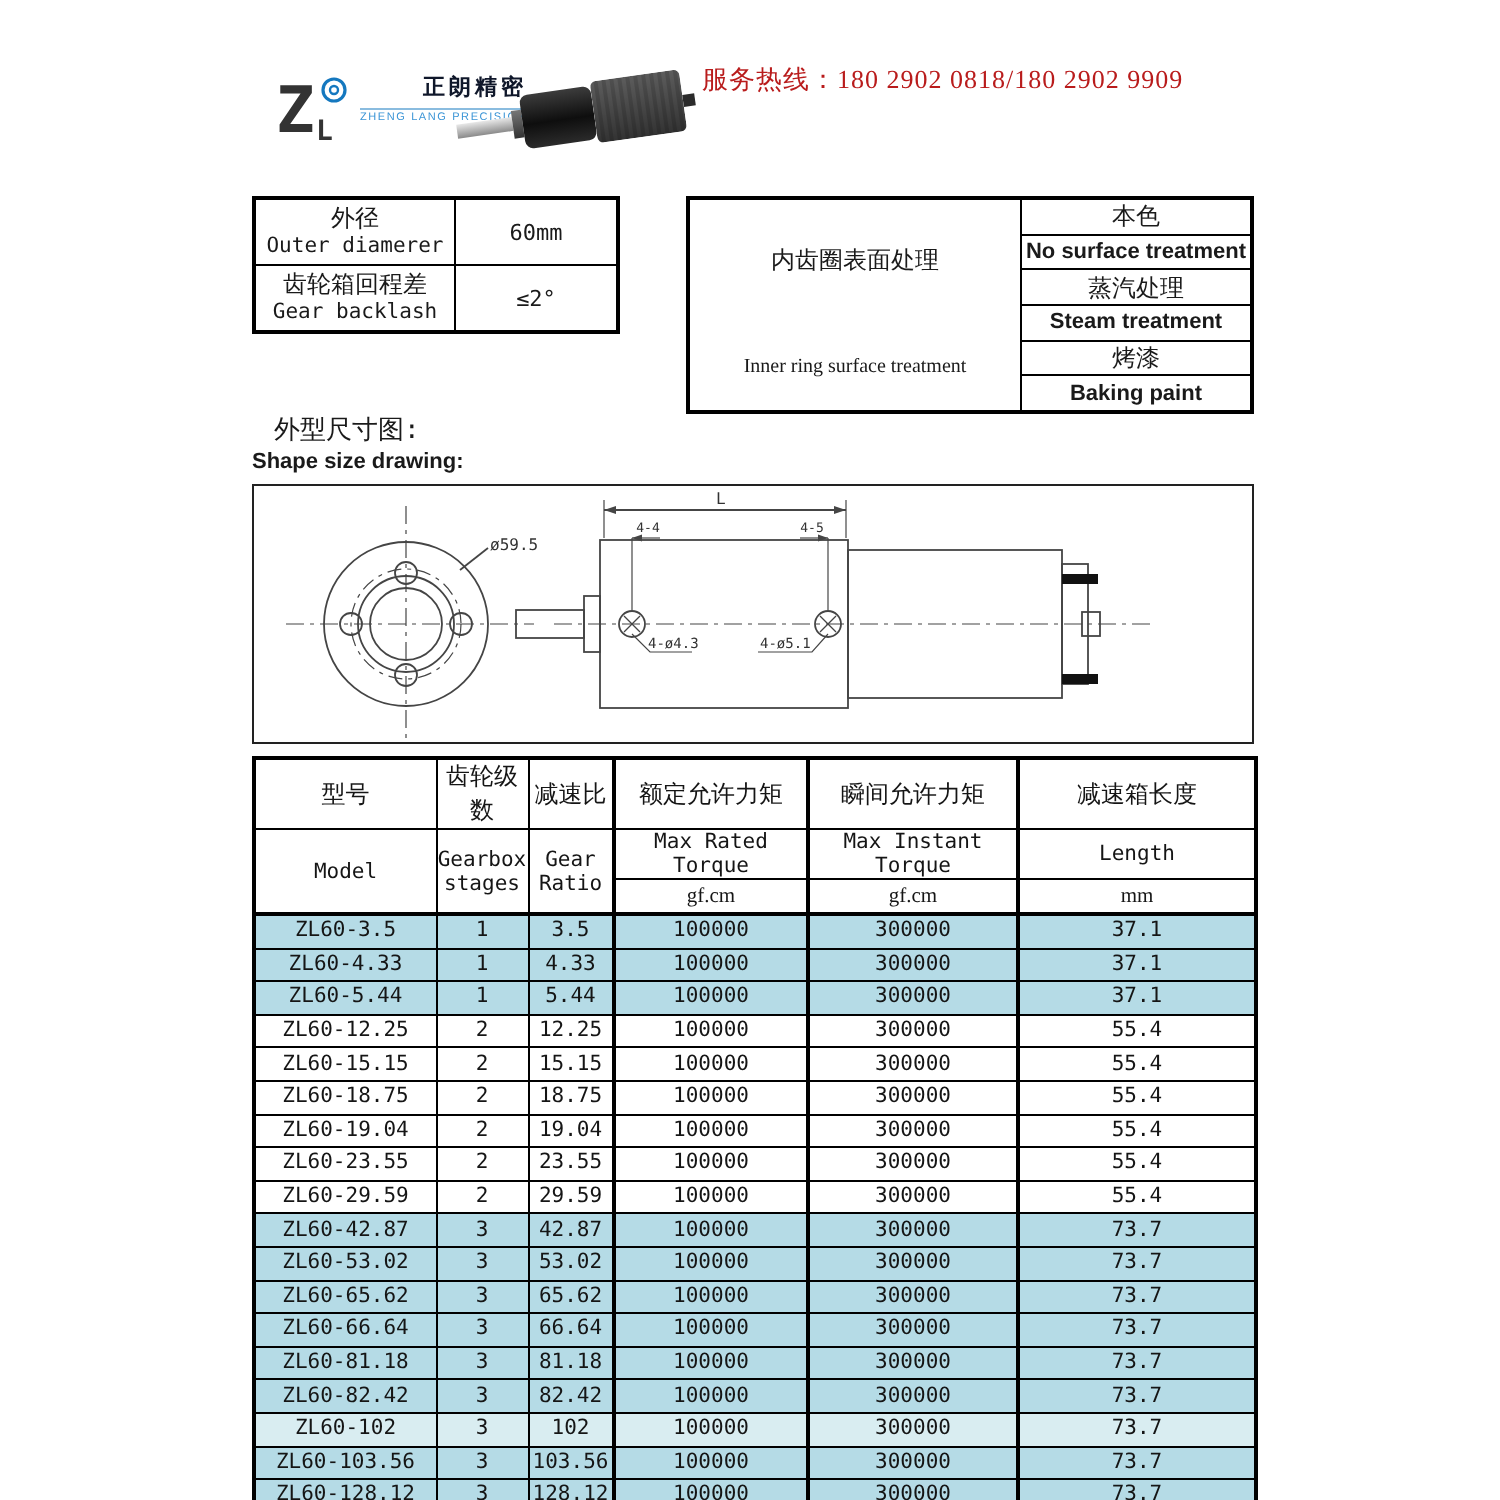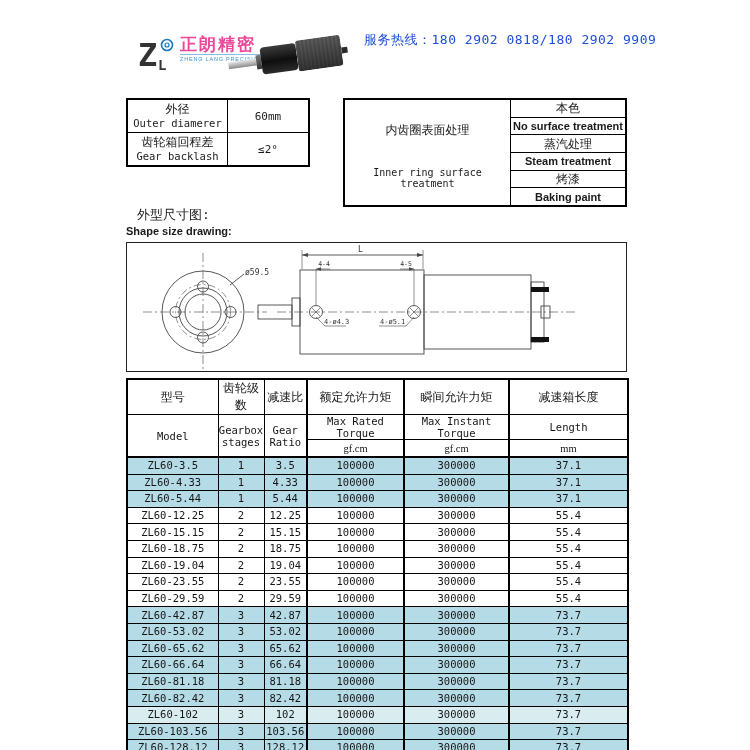--- a/index.html
+++ b/index.html
@@ -3,50 +3,50 @@
 <meta charset="utf-8">
 <style>
   html,body{margin:0;padding:0;background:#fff;}
   .page{position:relative;width:750px;height:750px;background:#ffffff;overflow:hidden;
         font-family:"DejaVu Sans Mono",monospace;color:#1a1a1a;}
   .abs{position:absolute;}
 
   
   .logo{left:138px;top:36px;display:flex;align-items:flex-start;gap:4px;}
   .logo-text{display:flex;flex-direction:column;}
-  .logo-cn{color:#ec4899;font-weight:bold;font-size:17px;letter-spacing:2px;
-           font-family:"Liberation Sans",sans-serif;line-height:17px;}
+  .logo-cn{color:#0f172a;font-weight:bold;font-size:11px;letter-spacing:2px;
+           font-family:"Liberation Sans",sans-serif;line-height:17px;text-align:right;}
   .logo-en{color:#3a94d6;font-size:5.5px;letter-spacing:.8px;border-top:1px solid #8abcdf;
            padding-top:1px;margin-top:1px;font-family:"Liberation Sans",sans-serif;}
   .motor{left:228px;top:30px;width:120px;height:56px;}
   .motor-inner{display:flex;align-items:center;transform:rotate(-8deg);margin-top:12px;}
   .m-shaft{width:28px;height:7px;background:linear-gradient(180deg,#e8e8e8,#8a8a8a);}
   .m-collar{width:6px;height:14px;background:linear-gradient(180deg,#777,#333);}
   .m-black{width:36px;height:27px;border-radius:4px;background:linear-gradient(180deg,#3c3c3c,#0e0e0e 55%,#2b2b2b);}
   .m-body{width:46px;height:31px;border-radius:3px;
           background:repeating-linear-gradient(90deg,#8f8f8f 0 2px,#7b7b7b 2px 4px),linear-gradient(180deg,#a5a5a5,#5a5a5a);
           background-blend-mode:multiply;}
   .m-tip{width:6px;height:6px;background:#2b2b2b;}
-  .hotline{left:364px;top:31px;font-size:13px;letter-spacing:.5px;color:#1d4ed8;}
+  .hotline{left:351px;top:31px;font-size:13px;letter-spacing:.5px;color:#b91c1c;font-family:Liberation Serif, serif;}
   .doc-title{left:349px;top:69px;font-size:16px;font-weight:bold;color:#000;letter-spacing:.3px;}
 
   
   table{border-collapse:collapse;}
   .spec-left{left:126px;top:98px;}
   .spec-left table{width:184px;border:2px solid #000;table-layout:fixed;}
   .spec-left td{border:1px solid #000;height:32px;text-align:center;vertical-align:middle;padding:0;}
   .spec-left .c1{width:99px;}
   .lbl-cn{font-size:12px;line-height:15px;}
   .lbl-en{font-size:10.5px;line-height:13px;}
   .val{font-size:11px;}
 
   .spec-right{left:343px;top:98px;}
   .spec-right table{width:284px;border:2px solid #000;table-layout:fixed;}
   .spec-right td{border:1px solid #000;padding:0;text-align:center;margin-left:33px;}
-  .sr-label{width:165px;position:relative;height:105px;vertical-align:top;}
+  .sr-label{width:165px;position:relative;height:105px;vertical-align:top;font-family:Liberation Serif, serif;}
   .sr-label .cn{margin-top:22px;font-size:12px;}
   .sr-label .en{position:absolute;left:0;right:0;bottom:16px;font-size:10px;text-align:center;}
   .sr-opt{height:16.5px;font-size:12px;line-height:16px;}
   .sr-opt.en{font-family:"Liberation Sans",sans-serif;font-weight:bold;font-size:11px;}
 
   
   .sec-cn{left:137px;top:206px;font-size:13px;}
   .sec-en{left:126px;top:225px;font-family:"Liberation Sans",sans-serif;font-weight:600;font-size:11px;}
   .draw-box{left:126px;top:242px;width:501px;height:130px;border:1.5px solid #222;box-sizing:border-box;}
 

